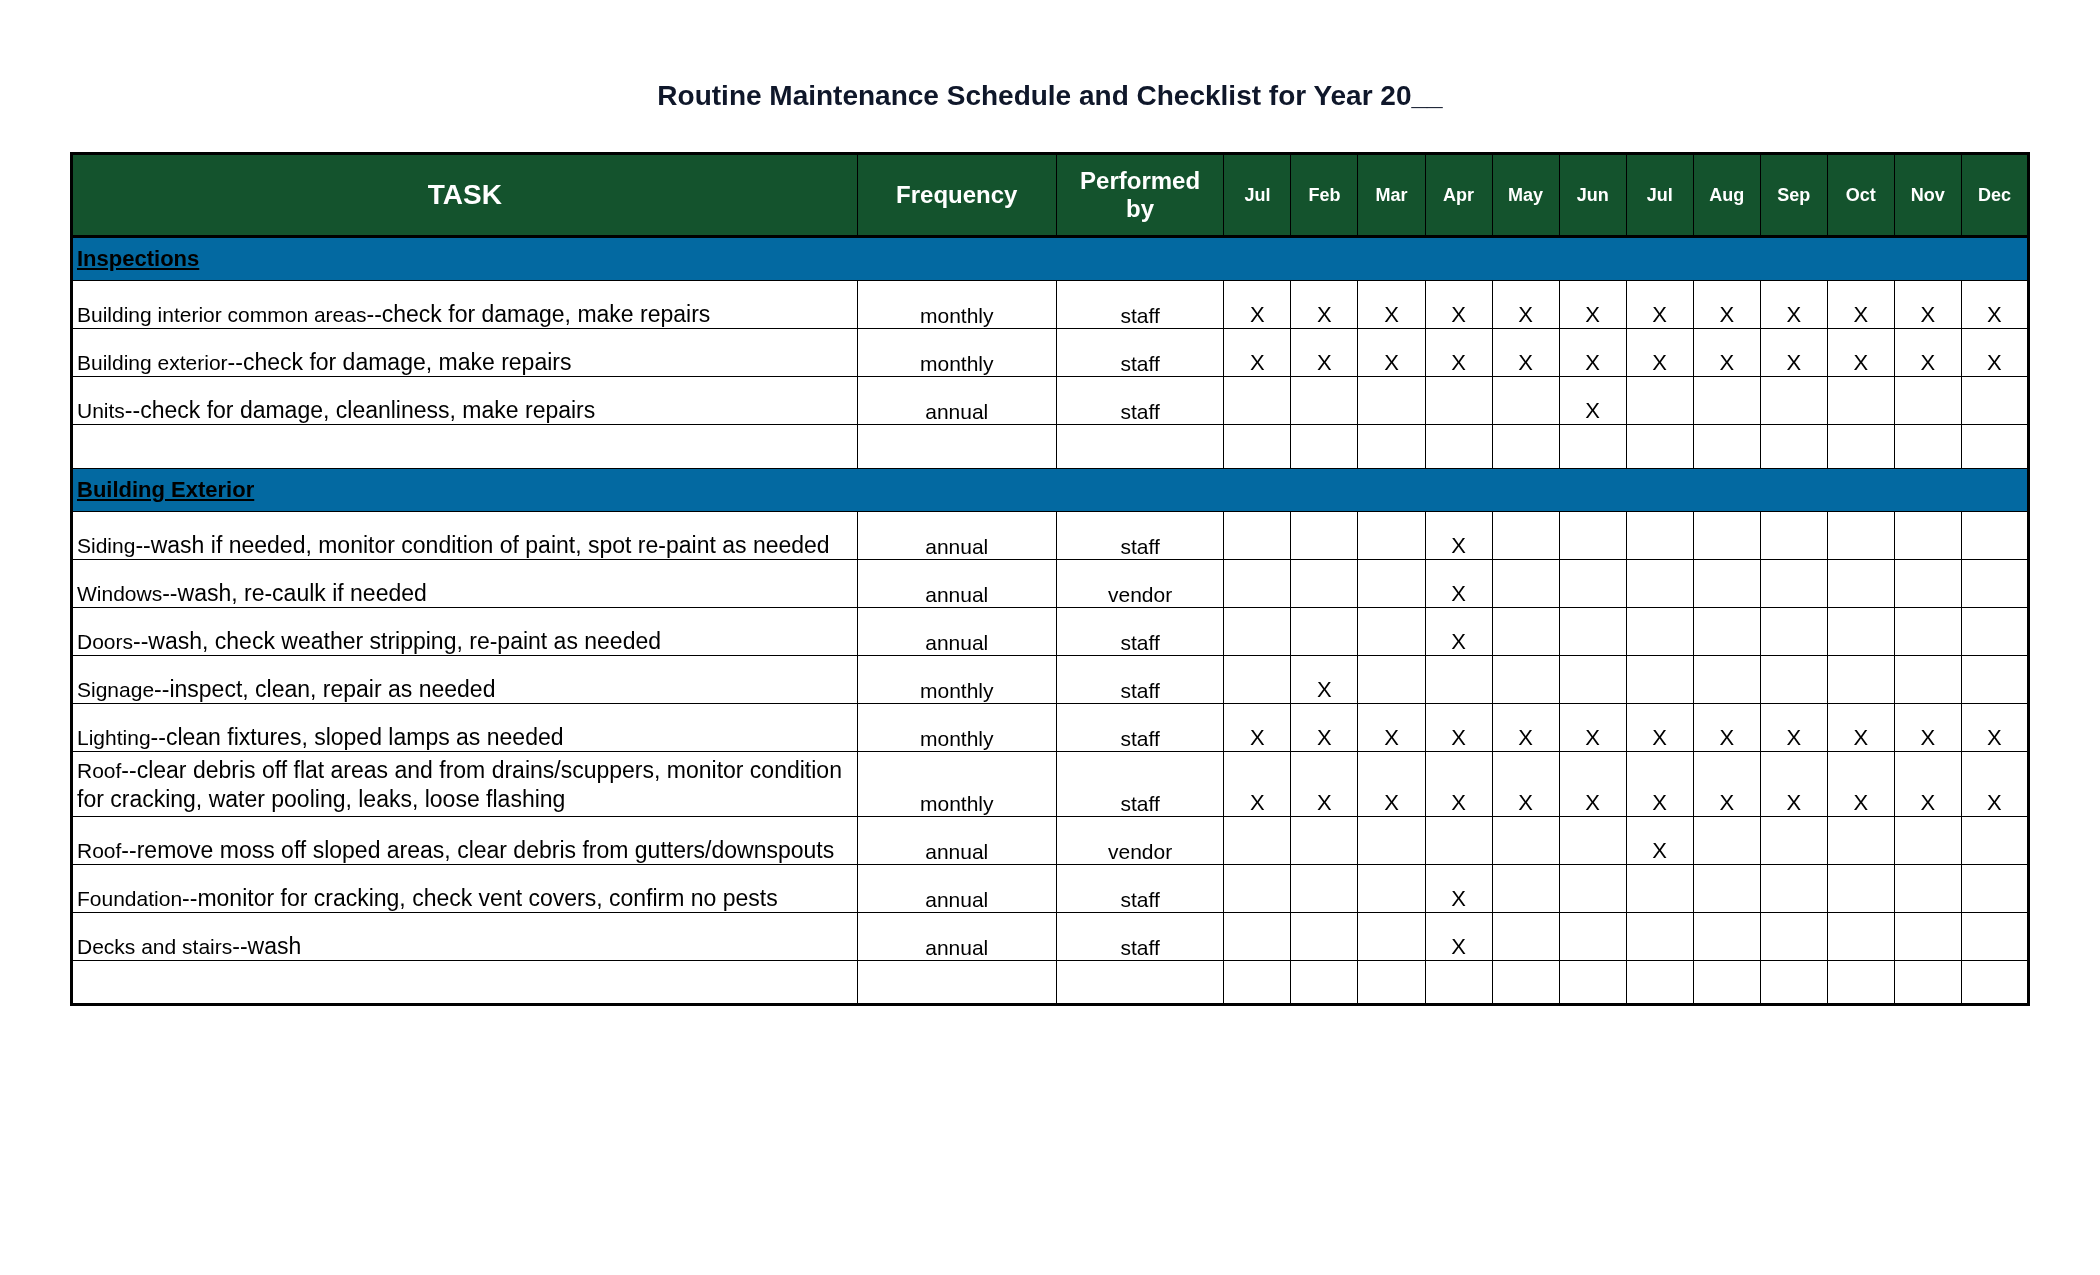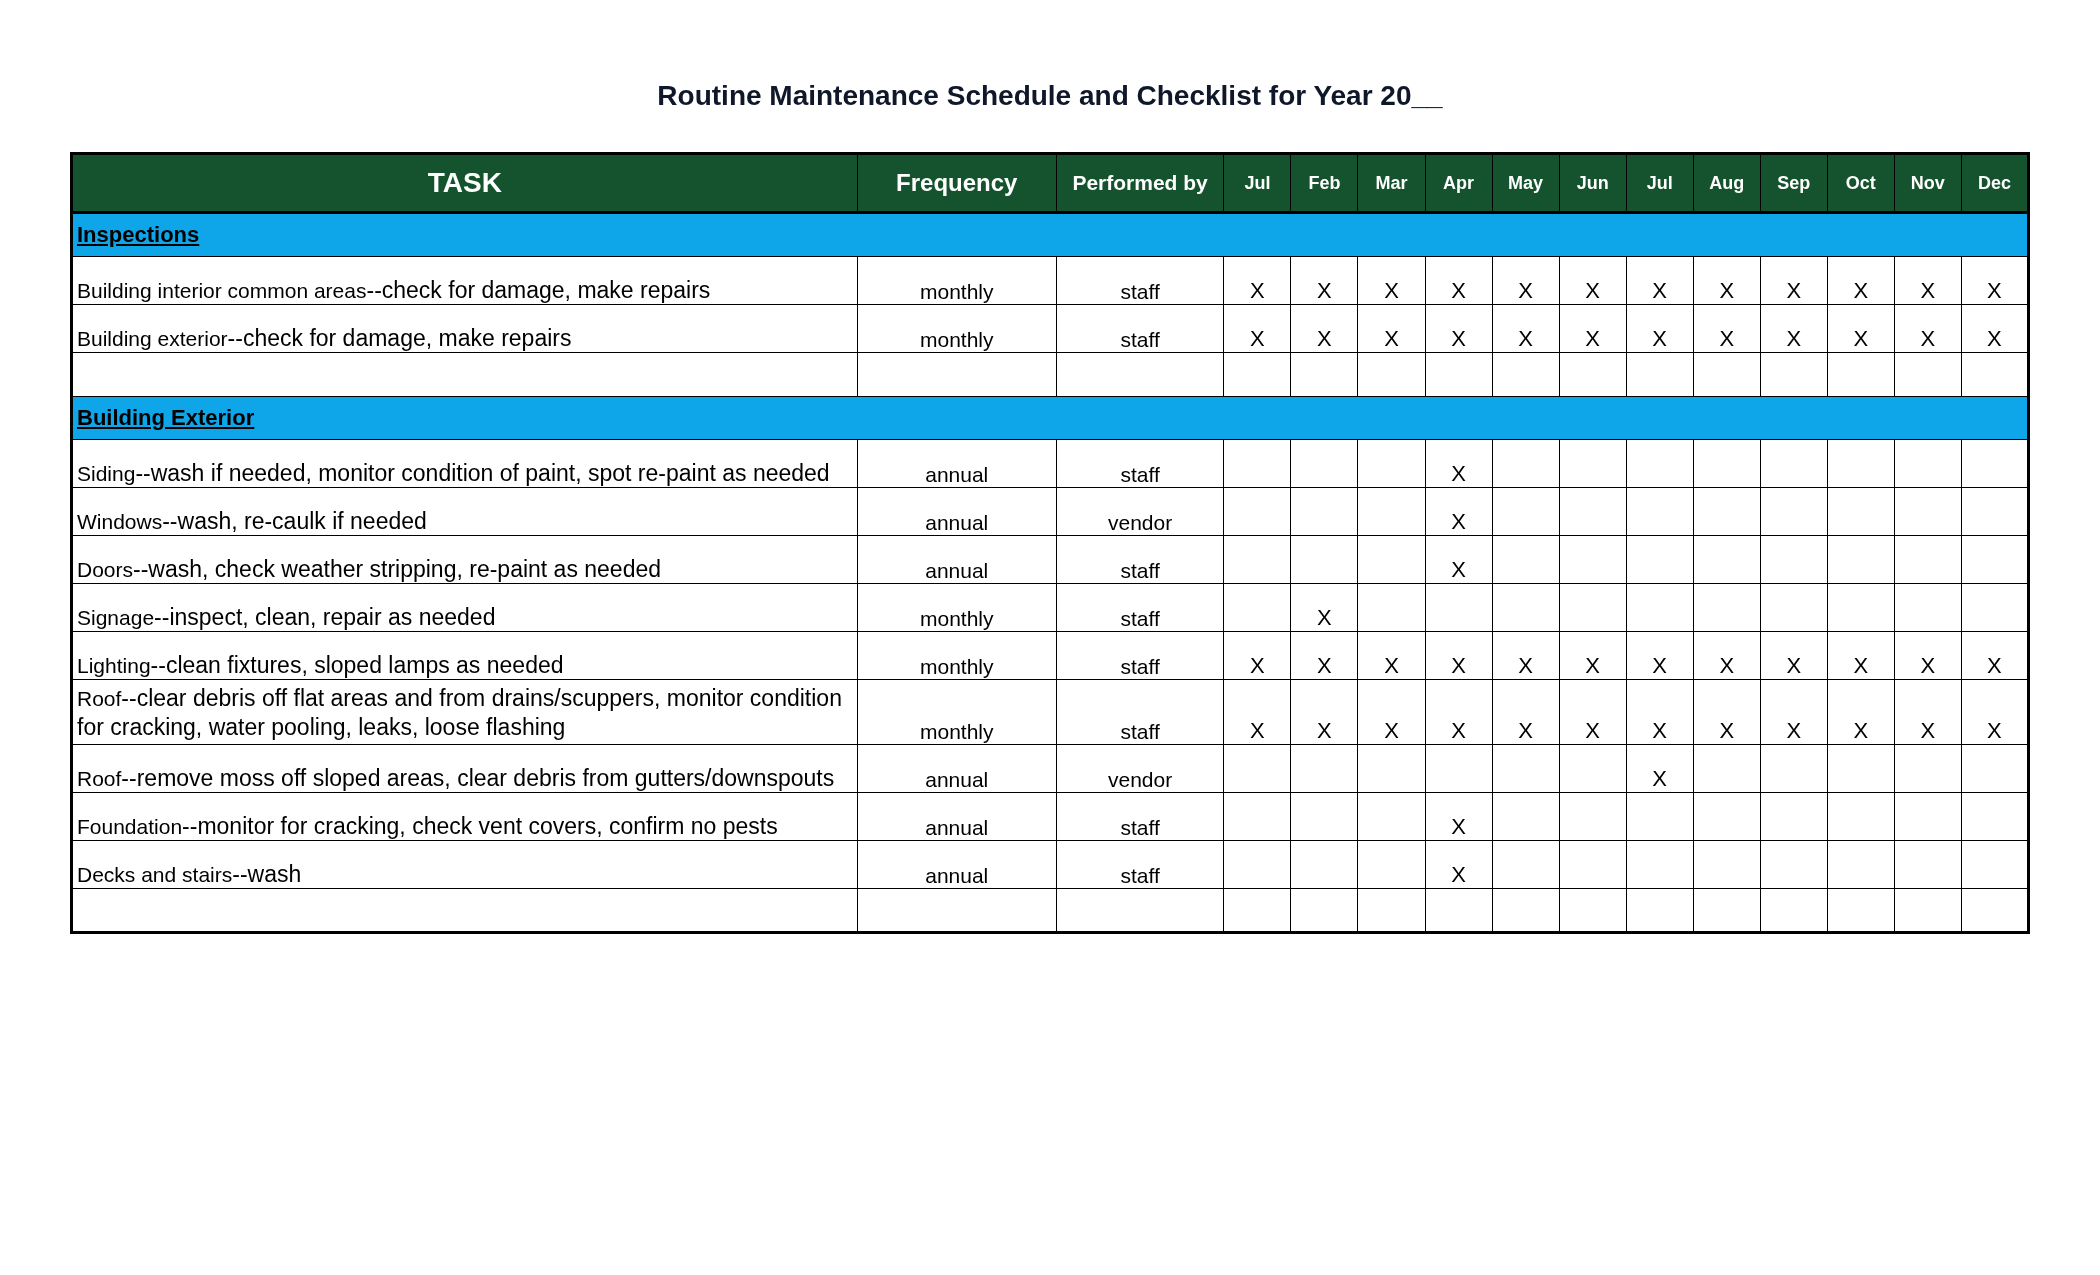--- a/index.html
+++ b/index.html
@@ -40,25 +40,25 @@
     padding: 12px 6px;
     border-left: 1px solid #000;
     border-right: 1px solid #000;
     border-top: 3px solid #000;
     border-bottom: 3px solid #000;
     text-align: center;
     vertical-align: middle;
   }
   th.h-task { font-size: 28px; }
   th.h-freq { font-size: 24px; }
-  th.h-perf { font-size: 21px; }
+  th.h-perf { font-size: 24px; }
   th.h-month { font-size: 18px; }
 
   tr.section td {
-    background: #0ea5e9;
+    background: #0369a1;
     border-top: 1px solid #000;
     border-bottom: 1px solid #000;
   }
   tr.section td.sec-label {
     font-size: 22px;
     font-weight: bold;
     color: #000;
     text-decoration: underline;
     padding: 8px 4px;
     text-align: left;
@@ -186,20 +186,37 @@
           <td class="m">X</td>
           <td class="m">X</td>
           <td class="m">X</td>
           <td class="m">X</td>
           <td class="m">X</td>
           <td class="m">X</td>
           <td class="m">X</td>
           <td class="m">X</td>
           <td class="m">X</td>
         </tr>
+        <tr class="row">
+          <td class="task"><span class="t-main">Units</span><span class="t-sub">--check for damage, cleanliness, make repairs</span></td>
+          <td class="freq">annual</td>
+          <td class="perf">staff</td>
+          <td class="m"></td>
+          <td class="m"></td>
+          <td class="m"></td>
+          <td class="m"></td>
+          <td class="m"></td>
+          <td class="m">X</td>
+          <td class="m"></td>
+          <td class="m"></td>
+          <td class="m"></td>
+          <td class="m"></td>
+          <td class="m"></td>
+          <td class="m"></td>
+        </tr>
         <tr class="spacer">
           <td></td>
           <td></td>
           <td></td>
           <td></td>
           <td></td>
           <td></td>
           <td></td>
           <td></td>
           <td></td>

